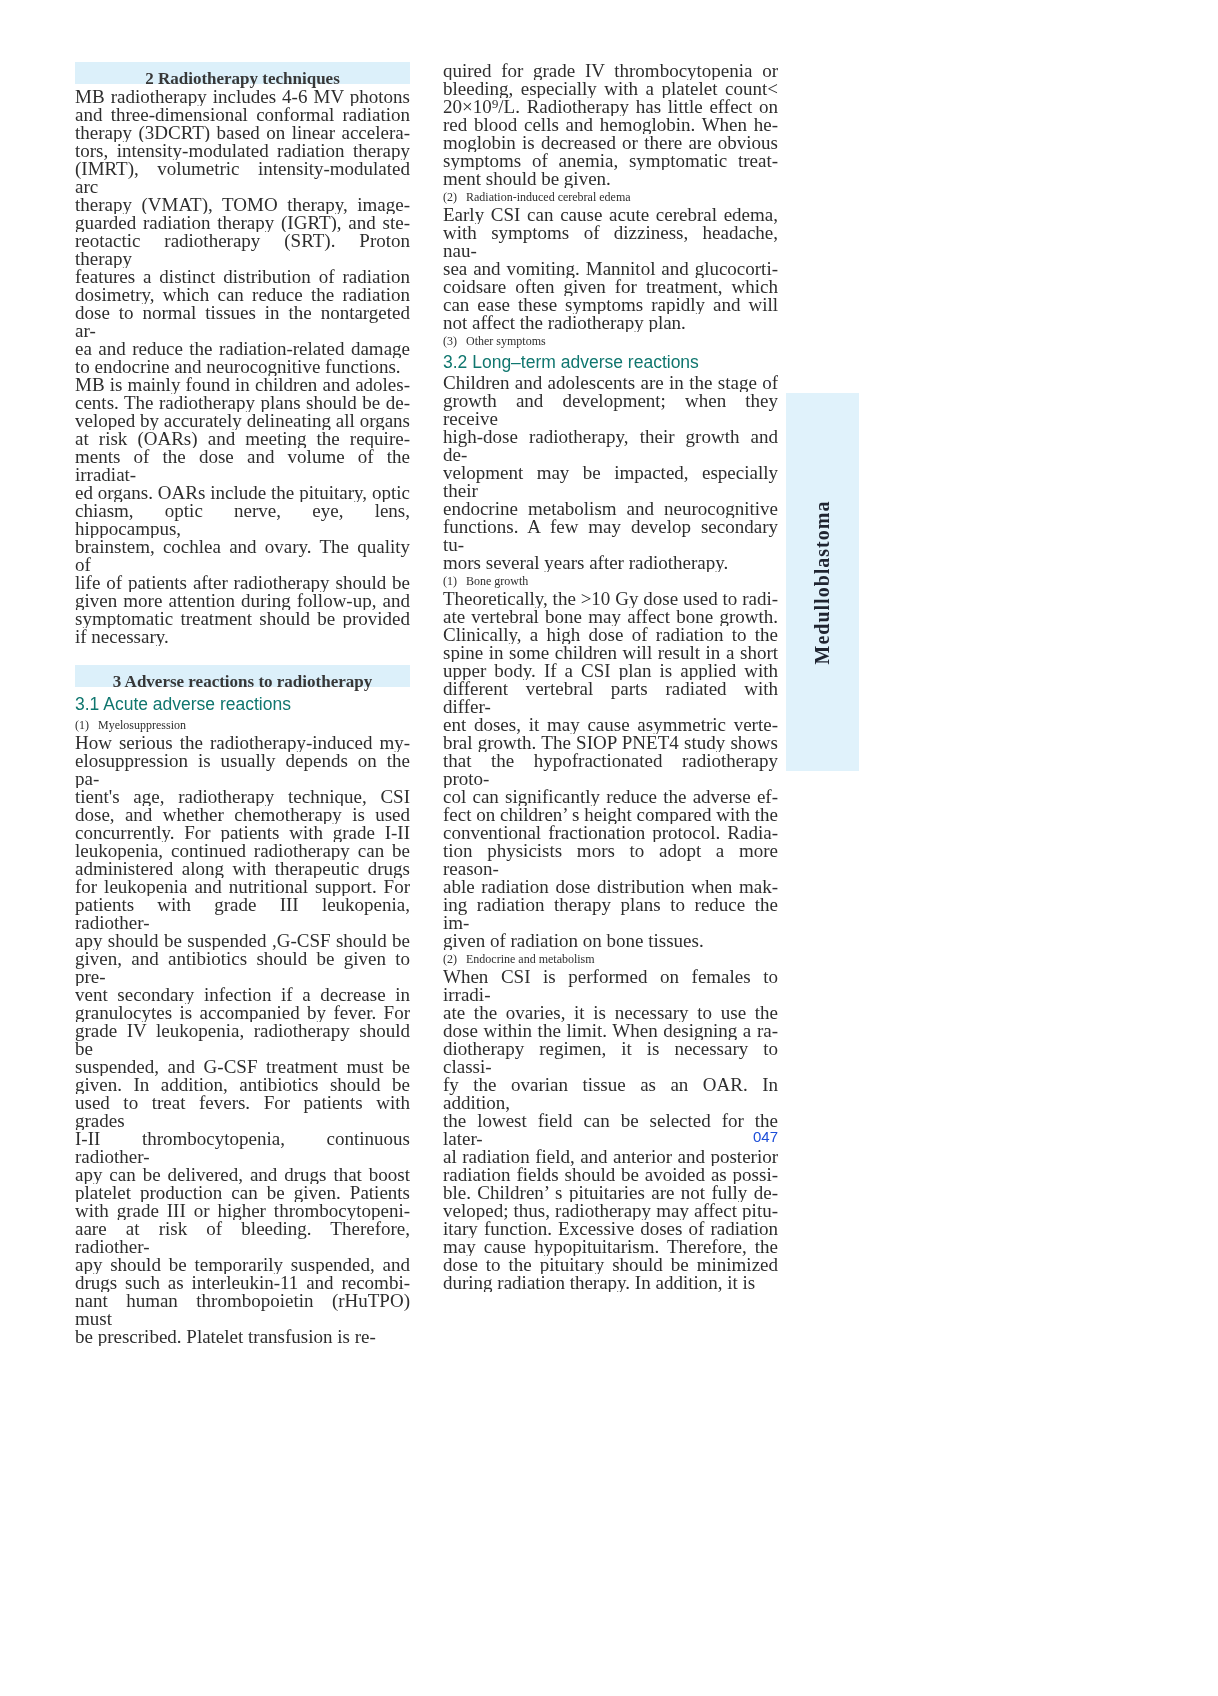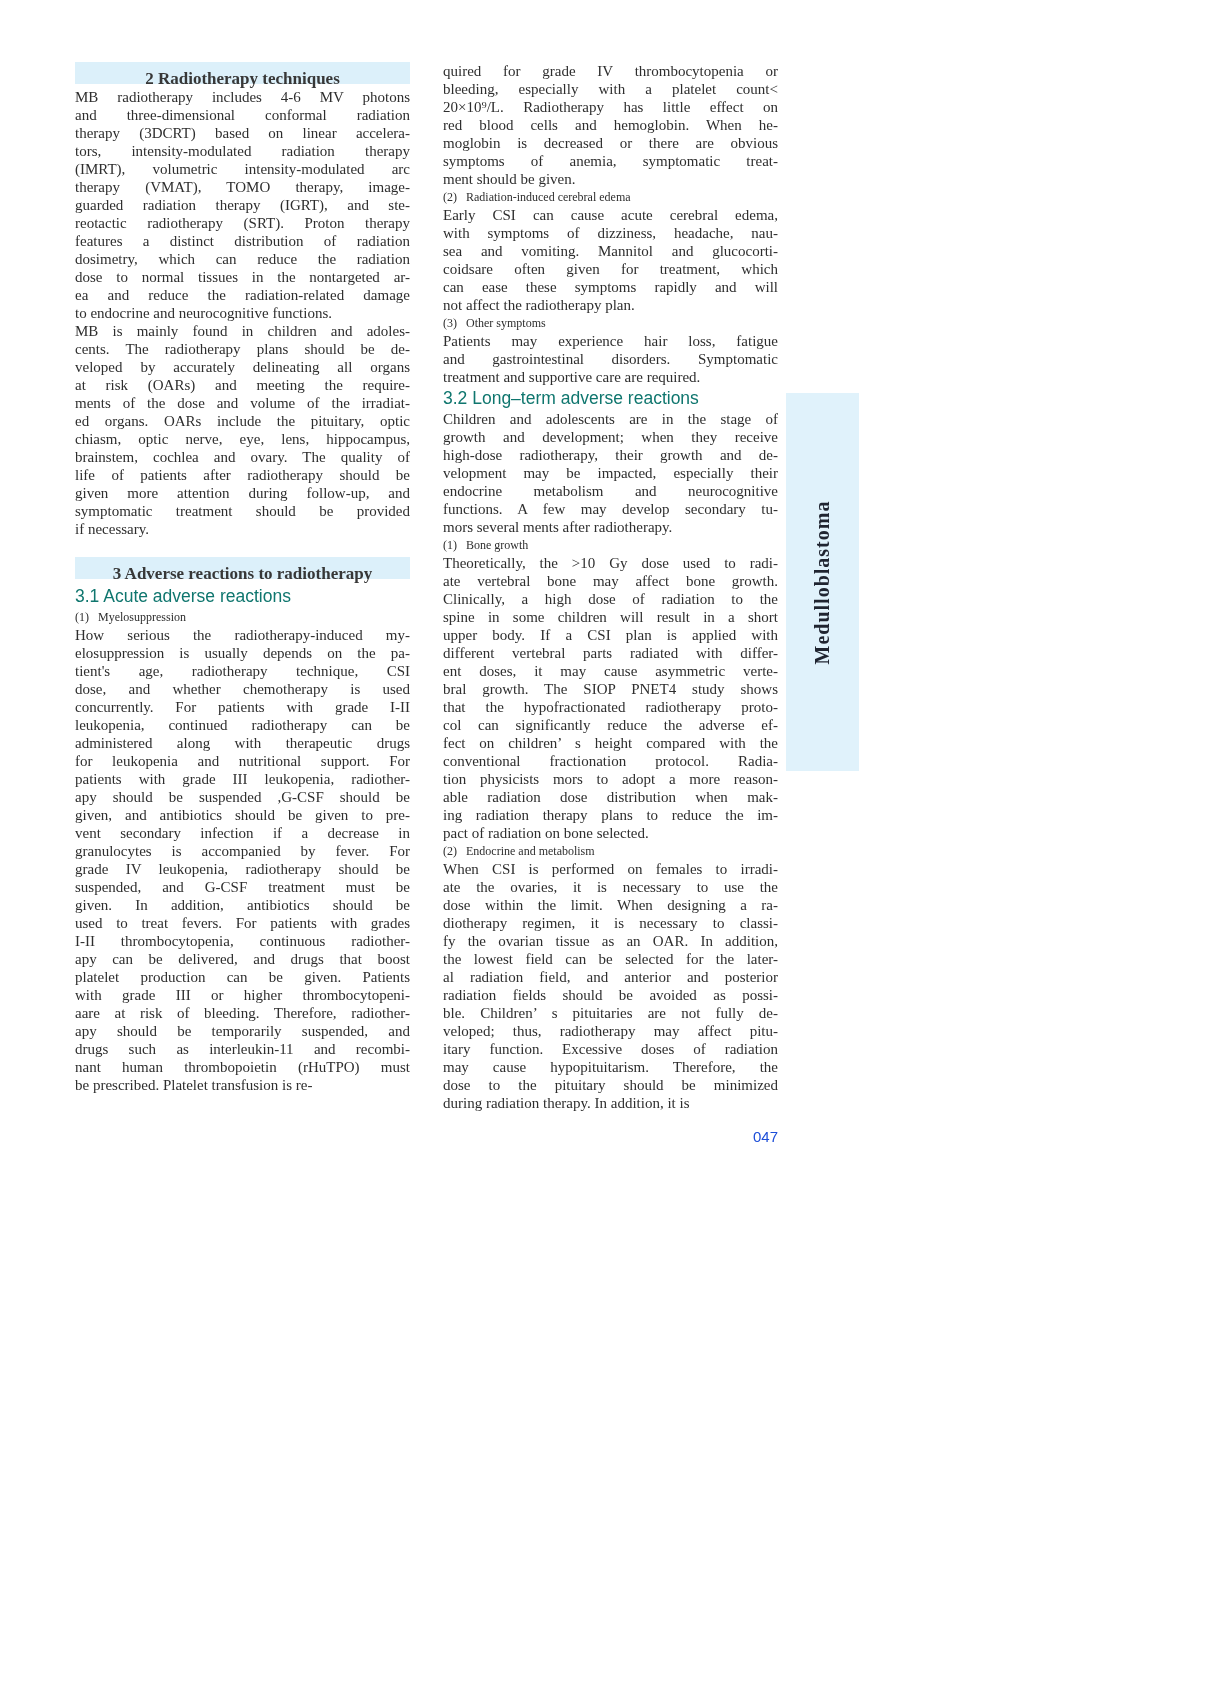--- a/index.html
+++ b/index.html
@@ -22,21 +22,21 @@
     line-height: 34px;
     text-align: center;
     font-family: "Liberation Serif", serif;
     font-weight: bold;
     font-size: 17px;
     color: #373737;
     margin-bottom: 4px;
   }
   .sec-header.second { margin-top: 19px; margin-bottom: 6px; }
 
-  .body-par { font-size: 15px; line-height: 18px; }
+  .body-par { font-size: 19px; line-height: 18px; }
   .jline { text-align: justify; text-align-last: justify; overflow: hidden; }
   .jline.jlast { text-align-last: left; }
 
   .subhead {
     font-family: "Liberation Sans", sans-serif;
     font-size: 17.5px;
     line-height: 22px;
     color: #0f766e;
     margin: 1px 0 1px 0;
     white-space: nowrap;
@@ -171,57 +171,52 @@
         <div class="jline">Early CSI can cause acute cerebral edema,</div>
         <div class="jline">with symptoms of dizziness, headache, nau-</div>
         <div class="jline">sea and vomiting. Mannitol and glucocorti-</div>
         <div class="jline">coidsare often given for treatment, which</div>
         <div class="jline">can ease these symptoms rapidly and will</div>
         <div class="jline jlast">not affect the radiotherapy plan.</div>
       </div>
 
     <div class="item">(3)   Other symptoms</div>
 
-    <div class="body-par">
-        <div class="jline">Patients may experience hair loss, fatigue</div>
-        <div class="jline">and gastrointestinal disorders. Symptomatic</div>
-        <div class="jline jlast">treatment and supportive care are required.</div>
-      </div>
 
     <div class="subhead">3.2 Long–term adverse reactions</div>
 
     <div class="body-par">
         <div class="jline">Children and adolescents are in the stage of</div>
         <div class="jline">growth and development; when they receive</div>
         <div class="jline">high-dose radiotherapy, their growth and de-</div>
         <div class="jline">velopment may be impacted, especially their</div>
         <div class="jline">endocrine metabolism and neurocognitive</div>
         <div class="jline">functions. A few may develop secondary tu-</div>
-        <div class="jline jlast">mors several ments after radiotherapy.</div>
+        <div class="jline jlast">mors several years after radiotherapy.</div>
       </div>
 
     <div class="item">(1)   Bone growth</div>
 
     <div class="body-par">
         <div class="jline">Theoretically, the &gt;10 Gy dose used to radi-</div>
         <div class="jline">ate vertebral bone may affect bone growth.</div>
         <div class="jline">Clinically, a high dose of radiation to the</div>
         <div class="jline">spine in some children will result in a short</div>
         <div class="jline">upper body. If a CSI plan is applied  with</div>
         <div class="jline">different vertebral parts radiated with differ-</div>
         <div class="jline">ent doses, it may cause asymmetric verte-</div>
         <div class="jline">bral growth. The SIOP PNET4 study shows</div>
         <div class="jline">that the hypofractionated radiotherapy proto-</div>
         <div class="jline">col can significantly reduce the adverse ef-</div>
         <div class="jline">fect on children’ s height compared with the</div>
         <div class="jline">conventional fractionation protocol. Radia-</div>
         <div class="jline">tion physicists mors to adopt a more reason-</div>
         <div class="jline">able radiation dose distribution when mak-</div>
         <div class="jline">ing radiation therapy plans to reduce the im-</div>
-        <div class="jline jlast">pact of radiation on bone selected.</div>
+        <div class="jline jlast">given of radiation on bone tissues.</div>
       </div>
 
     <div class="item">(2)   Endocrine and metabolism</div>
 
     <div class="body-par">
         <div class="jline">When CSI is performed on females to irradi-</div>
         <div class="jline">ate the ovaries, it is necessary to use the</div>
         <div class="jline">dose within the limit. When designing a ra-</div>
         <div class="jline">diotherapy regimen, it is necessary to classi-</div>
         <div class="jline">fy the ovarian tissue as an OAR. In addition,</div>

